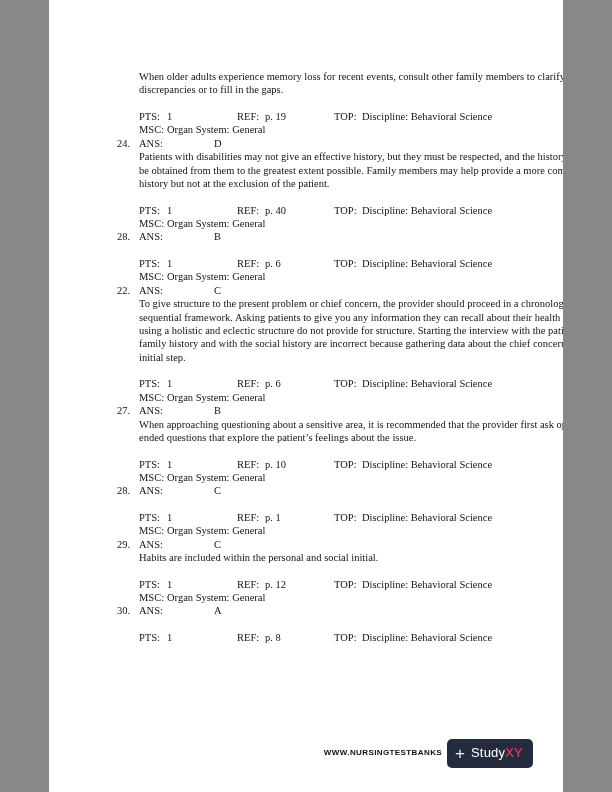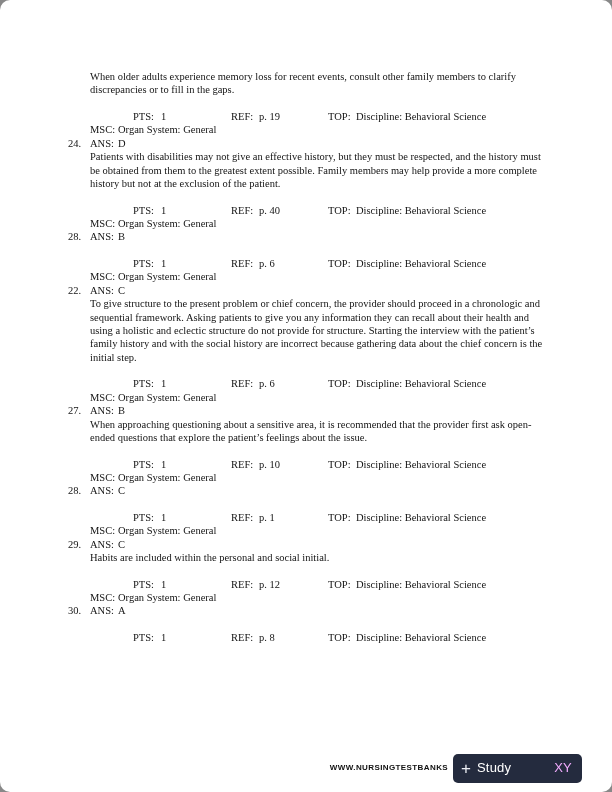--- a/index.html
+++ b/index.html
@@ -1,65 +1,64 @@
 <!DOCTYPE html>
 <html><head>
 <meta charset="utf-8">
 <style>
   html,body {margin:0; padding:0; background:#888;}
   .page {
     position:relative;
-    width:612px; height:792px;
+    width:514px; height:792px;
     background:#ffffff;
     margin:0 auto;
     font-family:"Liberation Serif", serif;
     font-size:10.5px;
     line-height:1.28;
     color:#141414;
     overflow:hidden;
-    border-radius:10px;
   }
   .content {
     position:absolute;
     top:70px; left:68px;
     width:476px;
   }
   .entry {display:flex; align-items:flex-start;}
   .entry-num {width:22px; flex:none;}
   .entry-body {flex:1; min-width:0;}
-  .ans-line {display:flex;}
+  .ans-line {display:flex;gap:47px;}
   .lbl {display:inline-block; width:28px; flex:none;}
   .meta {margin-top:13px; margin-bottom:0;}
   .meta-row {display:flex;}
   .col {display:flex;}
-  .col-pts {width:98px; flex:none;margin-left:43px;}
+  .col-pts {width:98px; flex:none;}
   .col-ref {width:97px; flex:none;}
   .expl {text-align:left;}
   .footer {
     position:absolute;
-    right:30px; bottom:9px;
+    right:30px; bottom:24px;
     display:flex; align-items:center; gap:5px;
   }
   .site-text {
     font-family:"Liberation Sans", sans-serif;
     font-weight:bold;
     font-size:8px;
     letter-spacing:0.4px;
     color:#111;
   }
   .logo {
     border-radius:5px;
     padding:4px 10px 5px 8px;
     display:flex; align-items:center; gap:6px;
     font-family:"Liberation Sans", sans-serif;
     height:20px;
   }
   .logo .plus {font-size:17px; font-weight:300; line-height:1; color:#eef0f5;}
   .logo .brand {font-size:13px; color:#ffffff; letter-spacing:0.2px;}
-  .logo .brand .xy {color:#f0abfc;margin-left:43px;}
+  .logo .brand .xy {color:#ef4444;}
 </style>
 </head>
 <body>
 
 <div class="page">
   <div class="content">
 
     <div class="entry">
       <div class="entry-num"></div>
       <div class="entry-body">

